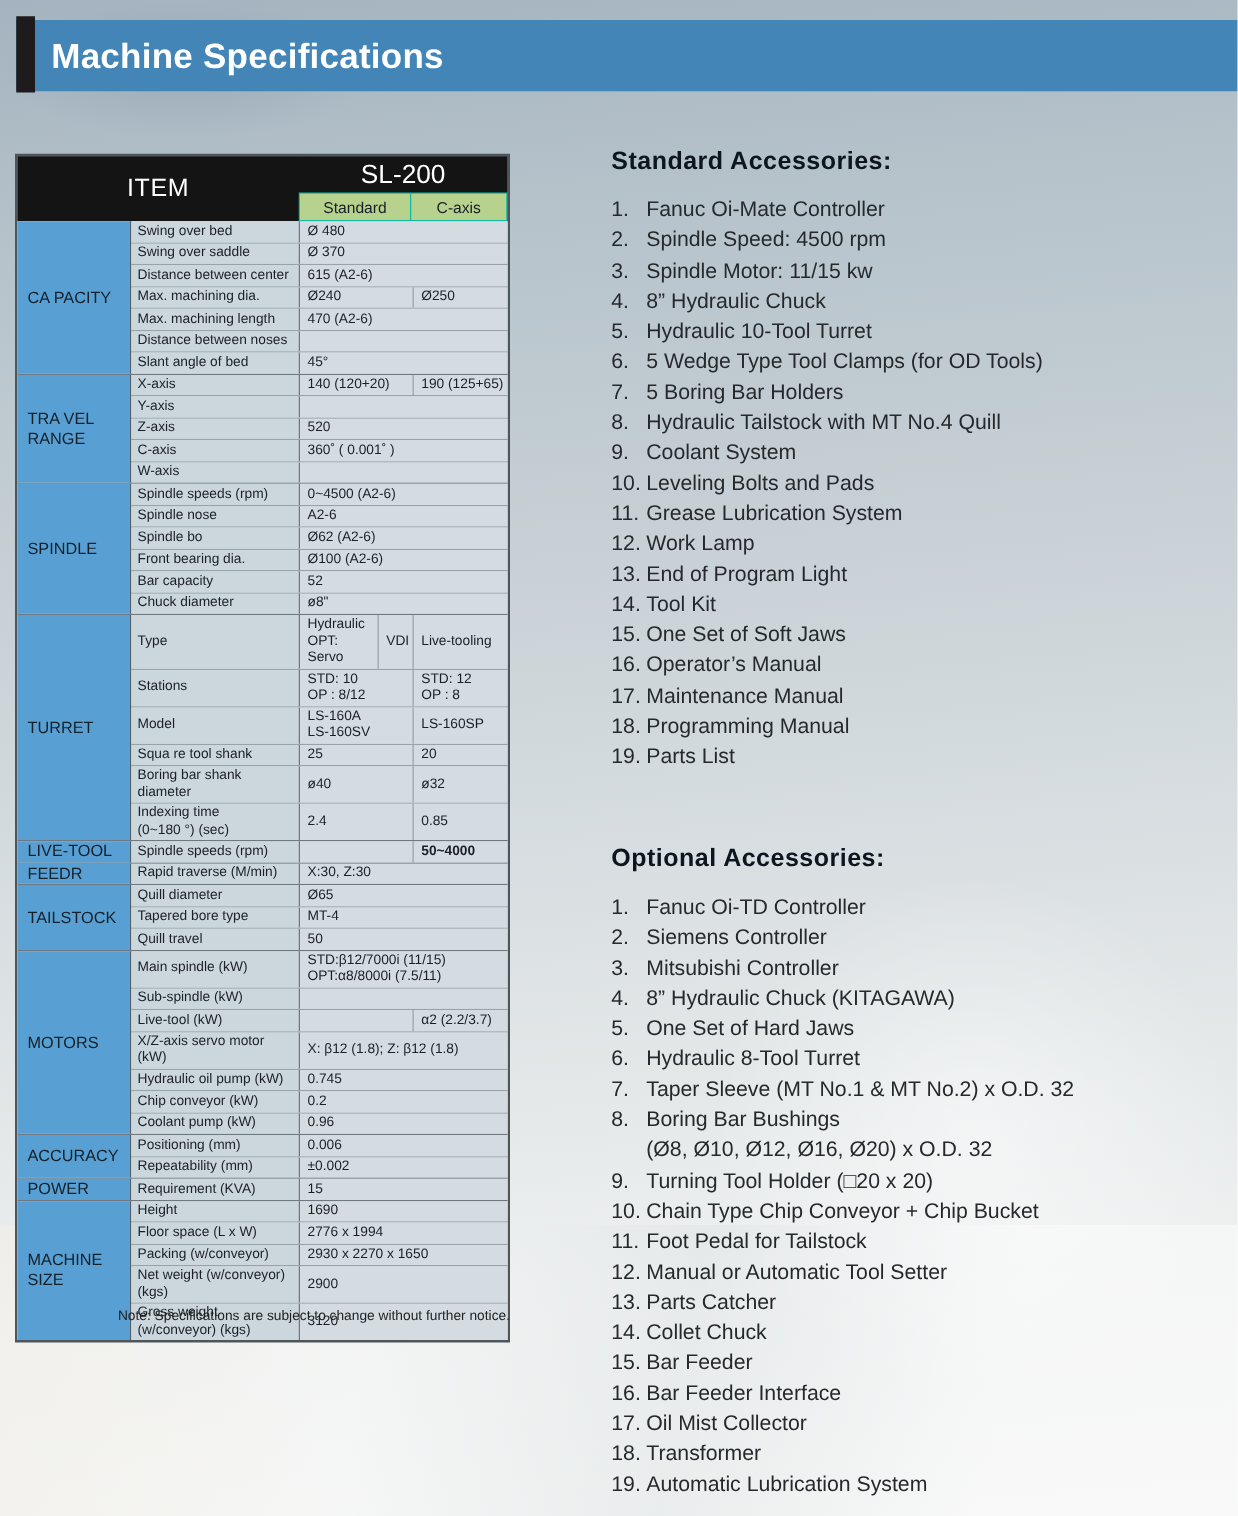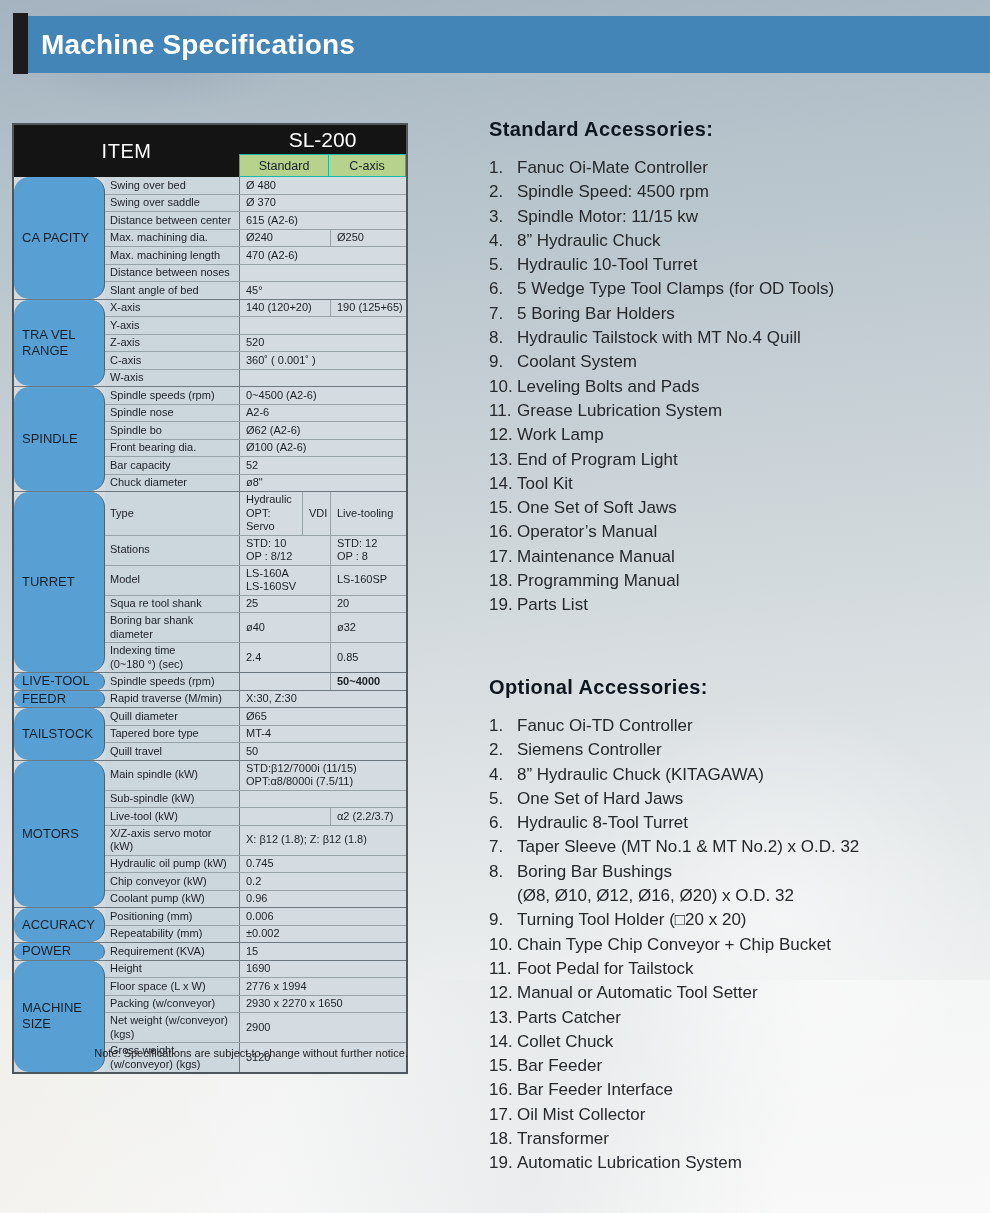--- a/index.html
+++ b/index.html
@@ -29,21 +29,21 @@
   .hd-green{flex:1;display:flex;background:#14b8a6;gap:1px;padding:1px;}
   .hd-green .gcell{background:#b7d28c;display:flex;align-items:center;justify-content:center;
     font-size:12.5px;color:#17202a;}
   .gcell.c1{width:88px;} .gcell.c2{flex:1;}
 
   .tbl-body{background:#d3dbe0;}
   .section{display:flex;border-bottom:1px solid #6d7880;}
   .section:last-child{border-bottom:none;}
   .sec-label{width:91px;background:#58a0d3;color:#15202b;font-size:13px;
     display:flex;align-items:center;padding-left:8px;box-sizing:border-box;
-    white-space:pre-line;line-height:16px;border-right:1px solid #55606a;border-radius:15px;}
+    white-space:pre-line;line-height:16px;border-right:1px solid #55606a;}
   .rows{flex:1;display:flex;flex-direction:column;}
   .row{display:flex;border-bottom:1px solid #98a2a9;}
   .row:last-child{border-bottom:none;}
   .lbl{width:134px;box-sizing:border-box;background:#ccd6dd;padding:1px 3px 1px 5px;
     display:flex;align-items:center;white-space:pre-line;line-height:13.5px;min-height:16.5px;}
   .vals{flex:1;display:flex;border-left:1px solid #6d7880;background:#d4dce1;}
   .cell{box-sizing:border-box;padding:1px 3px 1px 6px;display:flex;align-items:center;
     white-space:pre-line;line-height:13.5px;min-height:16.5px;}
   .cell.div{border-left:1px solid #98a2a9;}
 
@@ -451,20 +451,21 @@
         <li><span class="acc-num">18.</span><span>Programming Manual</span></li>
         <li><span class="acc-num">19.</span><span>Parts List</span></li>
       </ul>
   </div>
 
   <div class="acc-block acc-opt">
     <h2 class="acc-title">Optional Accessories:</h2>
     <ul class="acc-list">
         <li><span class="acc-num">1.</span><span>Fanuc Oi-TD Controller</span></li>
         <li><span class="acc-num">2.</span><span>Siemens Controller</span></li>
+        <li><span class="acc-num">3.</span><span>Mitsubishi Controller</span></li>
         <li><span class="acc-num">4.</span><span>8” Hydraulic Chuck (KITAGAWA)</span></li>
         <li><span class="acc-num">5.</span><span>One Set of Hard Jaws</span></li>
         <li><span class="acc-num">6.</span><span>Hydraulic 8-Tool Turret</span></li>
         <li><span class="acc-num">7.</span><span>Taper Sleeve (MT No.1 &amp; MT No.2) x O.D. 32</span></li>
         <li><span class="acc-num">8.</span><span>Boring Bar Bushings
 (Ø8, Ø10, Ø12, Ø16, Ø20) x O.D. 32</span></li>
         <li><span class="acc-num">9.</span><span>Turning Tool Holder (□20 x 20)</span></li>
         <li><span class="acc-num">10.</span><span>Chain Type Chip Conveyor + Chip Bucket</span></li>
         <li><span class="acc-num">11.</span><span>Foot Pedal for Tailstock</span></li>
         <li><span class="acc-num">12.</span><span>Manual or Automatic Tool Setter</span></li>

